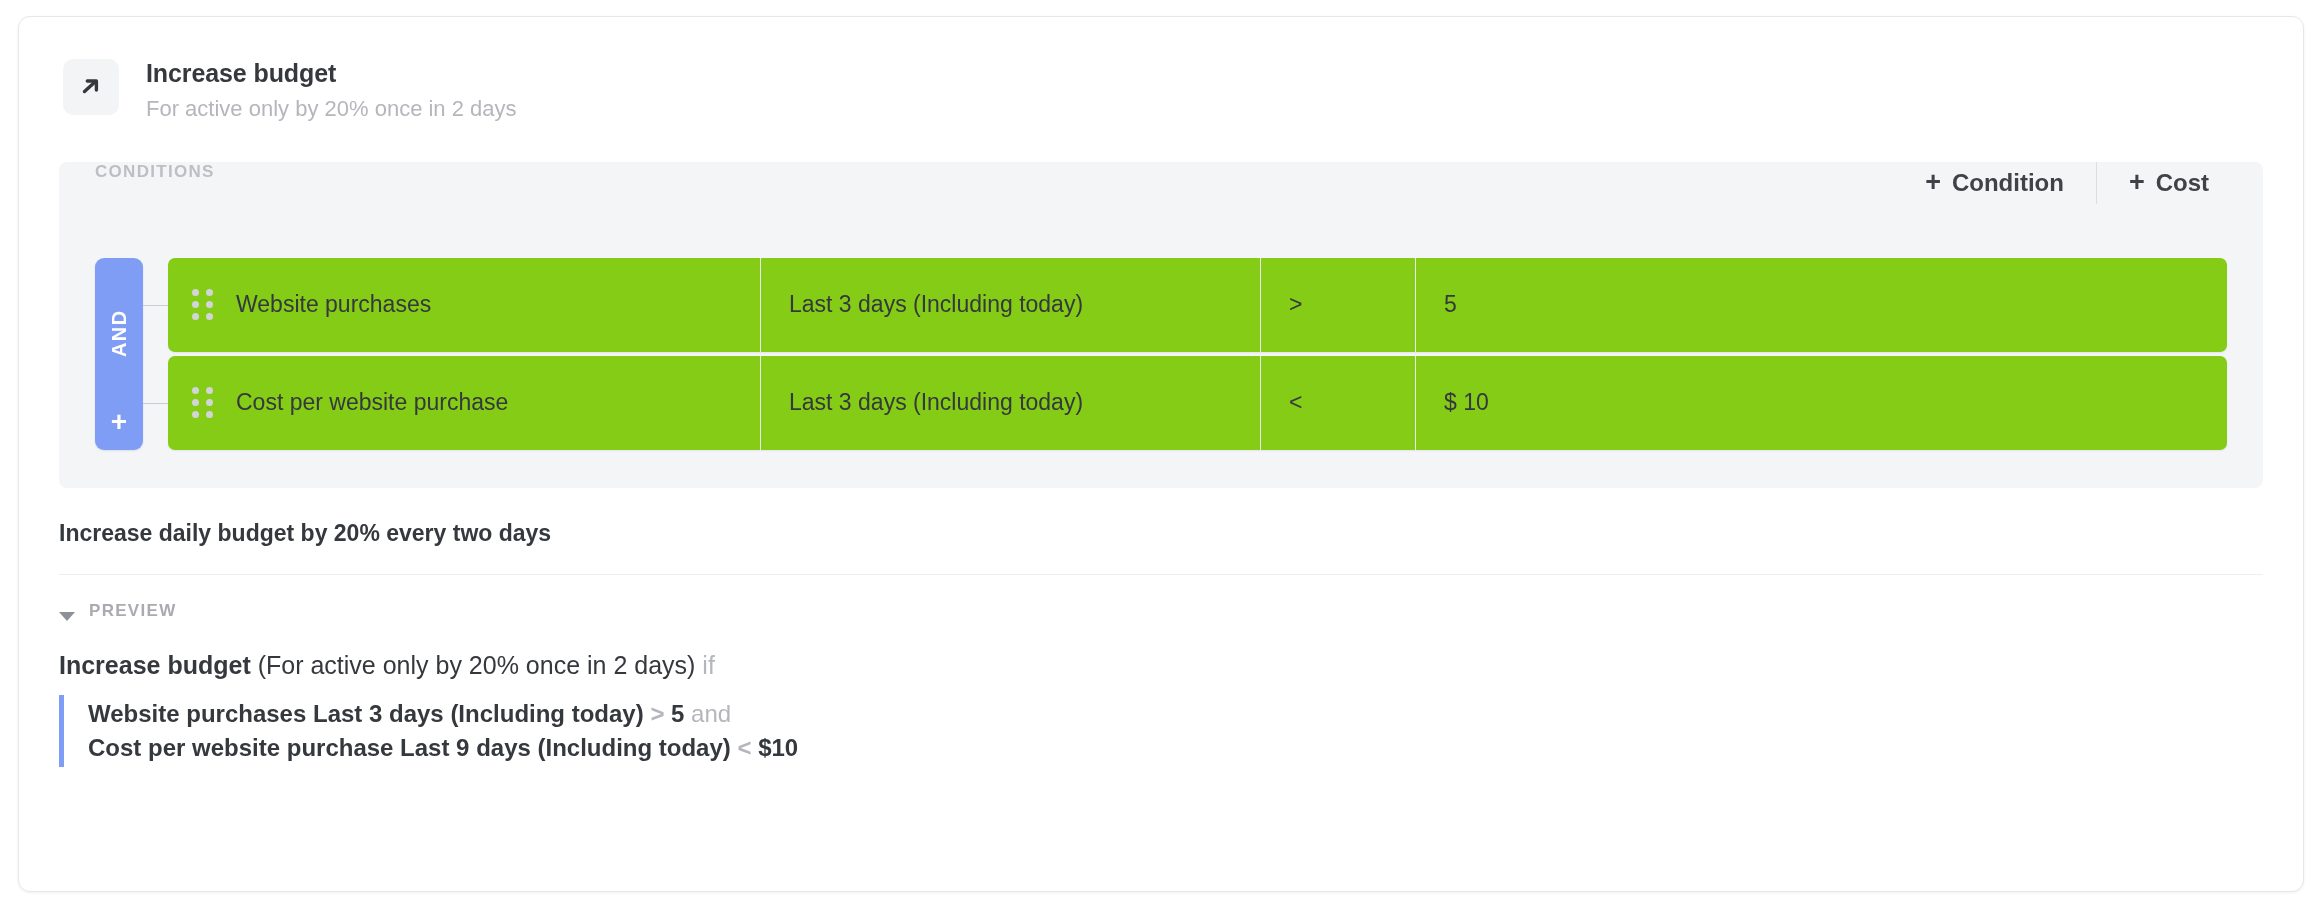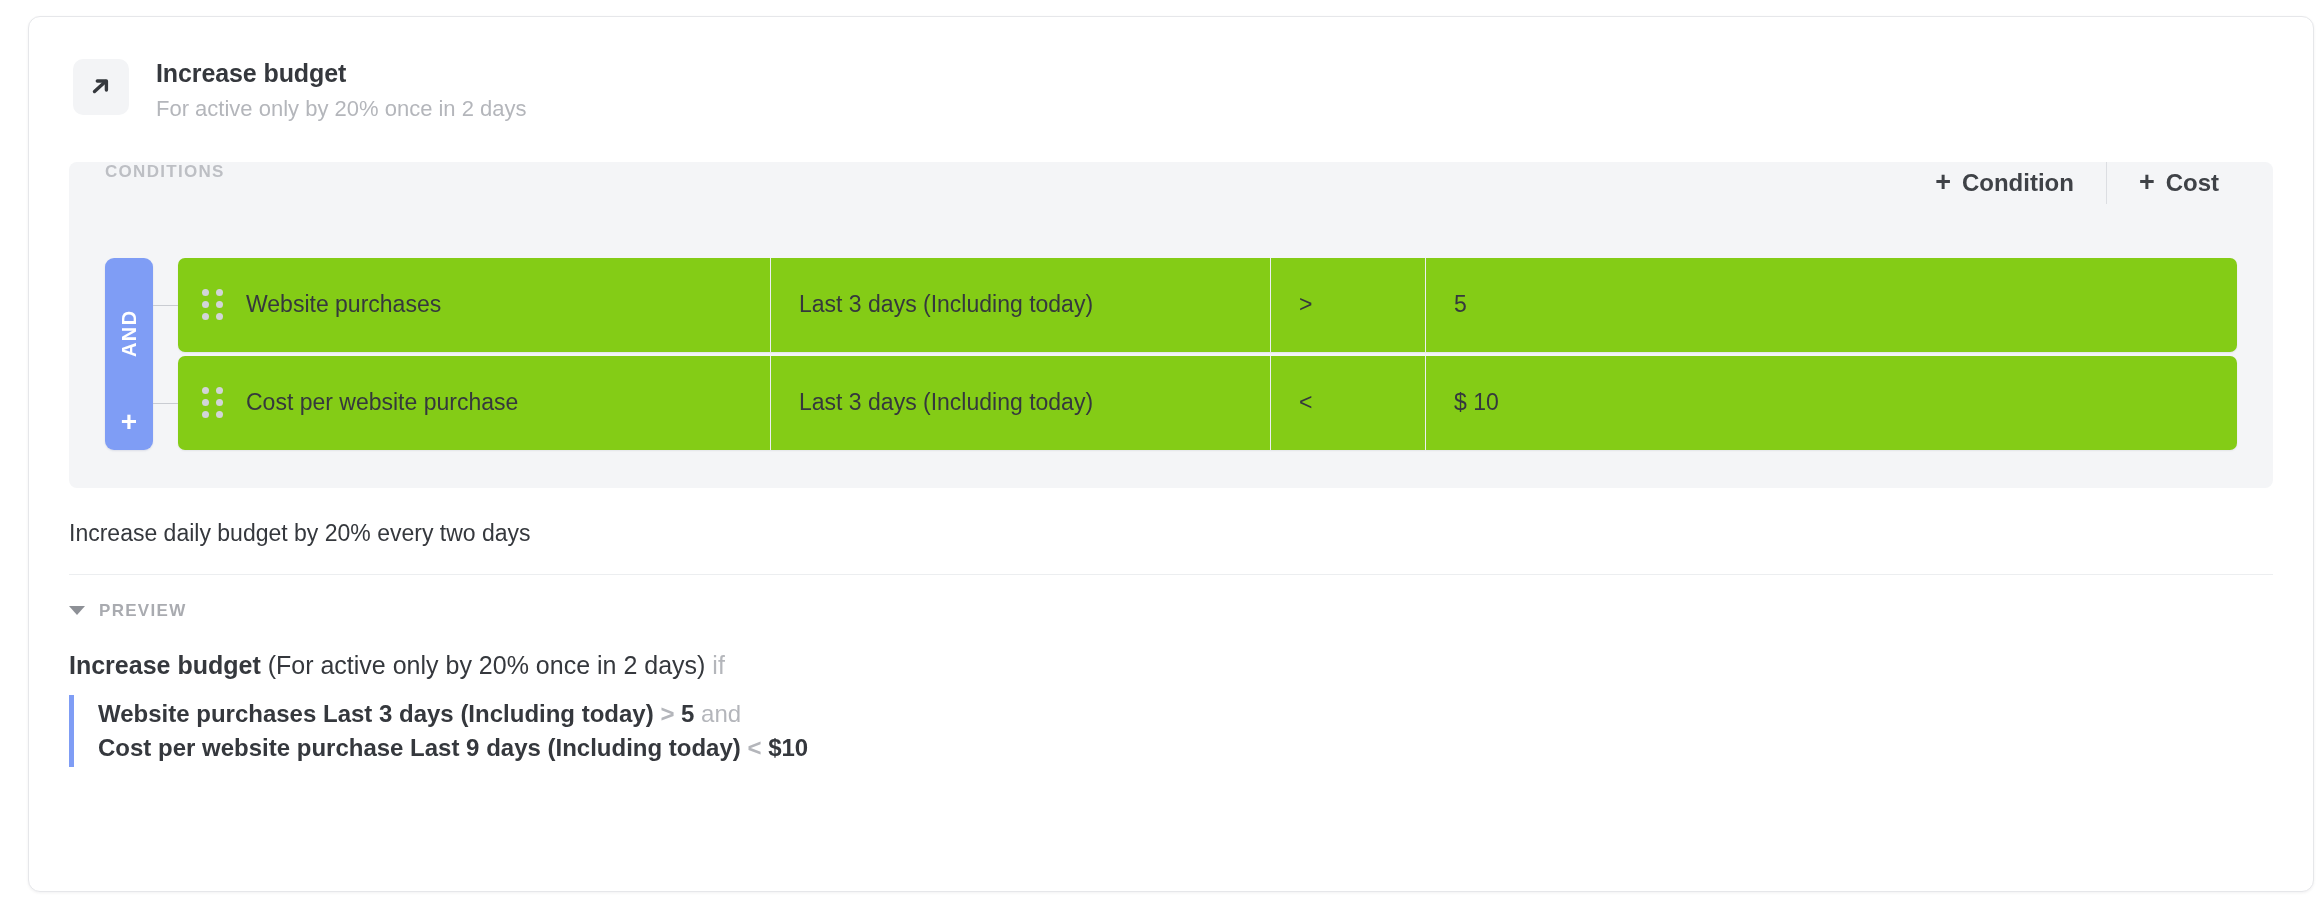--- a/index.html
+++ b/index.html
@@ -8,21 +8,21 @@
     width: 2322px;
     height: 906px;
     background: #ffffff;
     font-family: "Liberation Sans", sans-serif;
     -webkit-font-smoothing: antialiased;
   }
 
   
   .rule-card {
     position: absolute;
-    left: 28px;
+    left: 18px;
     top: 16px;
     width: 2286px;
     height: 876px;
     background: #ffffff;
     border: 1px solid #e6e7ea;
     border-radius: 12px;
     box-shadow: 0 1px 3px rgba(16, 22, 38, 0.06);
     overflow: hidden;
   }
 
@@ -240,26 +240,27 @@
 
   .metric-name { font-size: 23px; color: #35383d; }
 
   
   .description {
     margin: 0 40px;
     padding: 32px 0 27px 0;
     font-size: 23px;
     color: #35383d;
     border-bottom: 1px solid #eceef0;
+    font-weight: bold;
   }
 
   
   .preview-head {
     display: flex;
-    align-items: center;
+    align-items: flex-end;
     margin: 26px 40px 0 40px;
     cursor: pointer;
   }
   .caret {
     width: 0; height: 0;
     border-left: 8px solid transparent;
     border-right: 8px solid transparent;
     border-top: 9px solid #8d9096;
     margin-right: 14px;
   }

